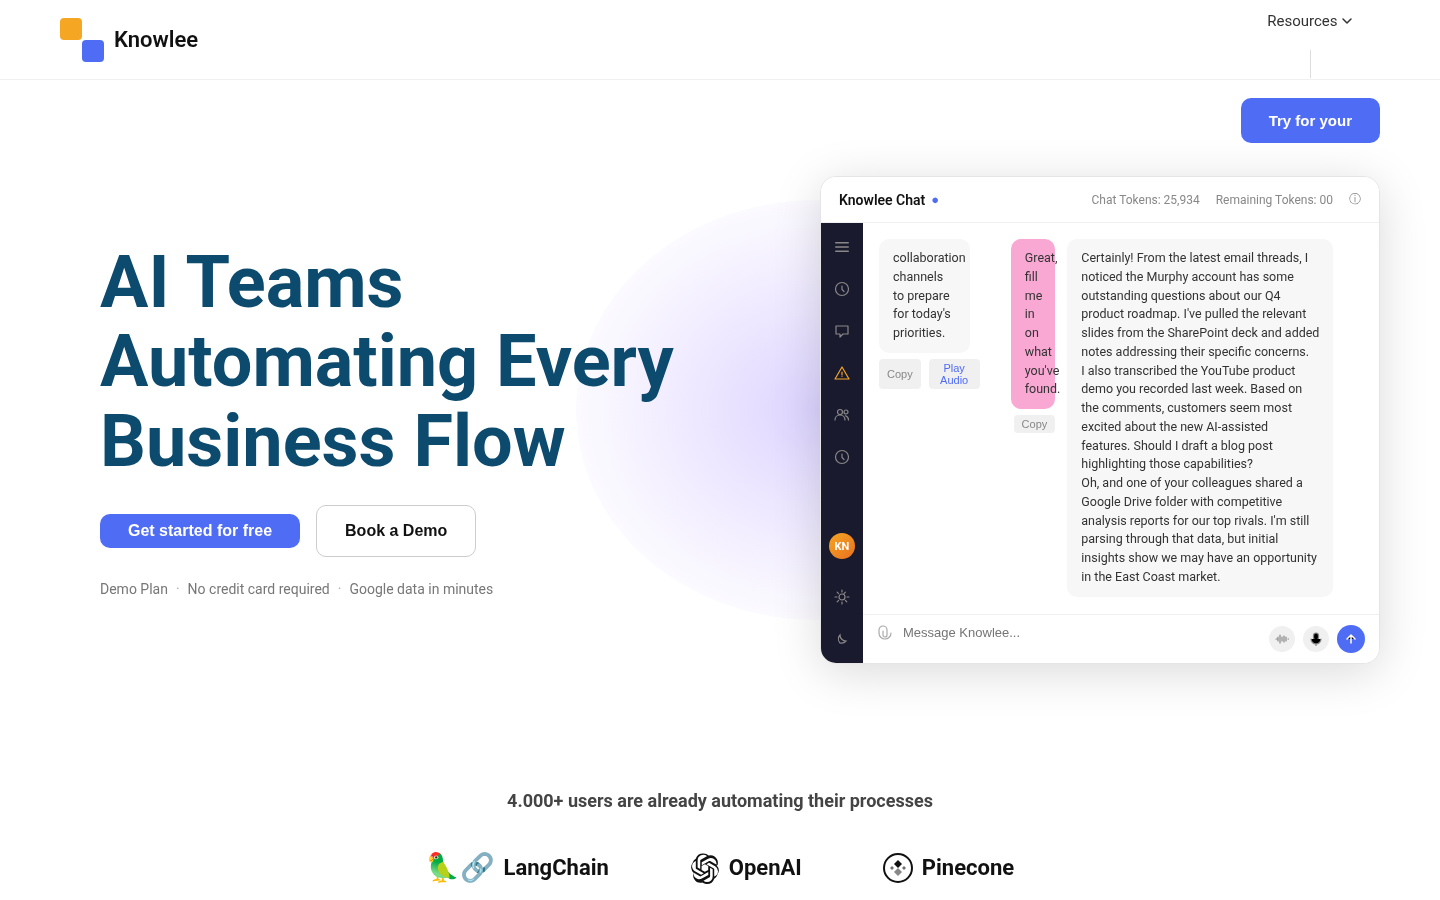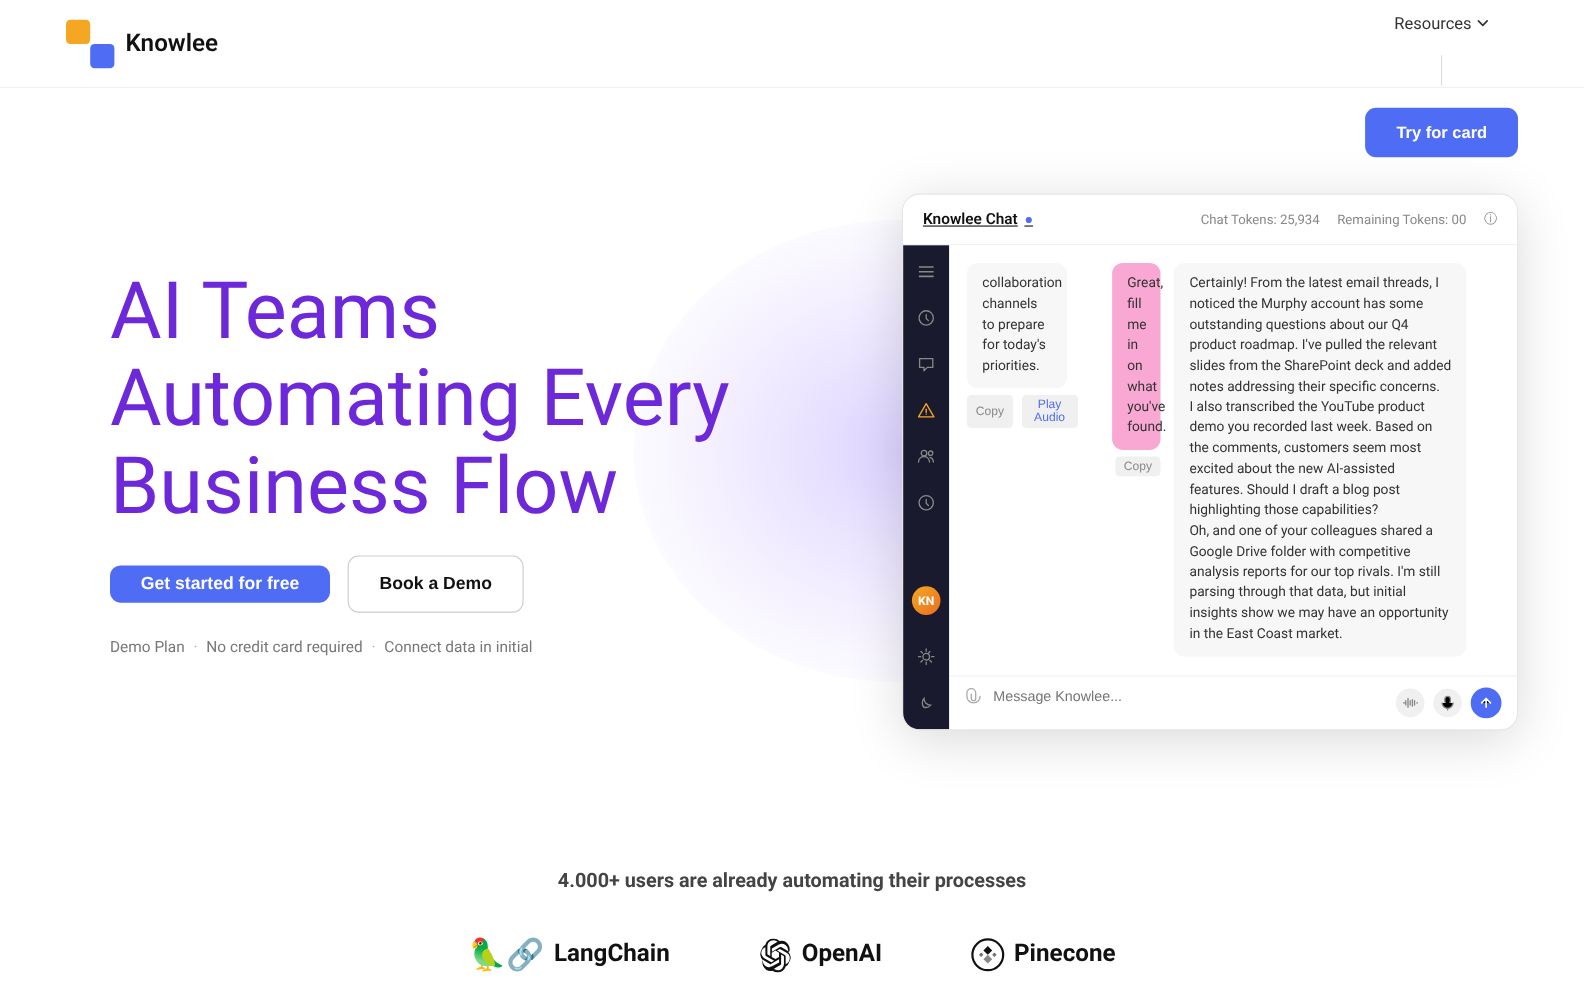--- a/index.html
+++ b/index.html
@@ -44,21 +44,21 @@
       position: absolute;
       top: 50%; left: 50%;
       transform: translate(-30%, -50%);
       width: 480px; height: 420px;
       background: radial-gradient(ellipse at center, rgba(180,160,255,0.45) 0%, rgba(200,180,255,0.2) 50%, transparent 80%);
       border-radius: 50%;
       pointer-events: none;
     }
     .hero-left { max-width: 580px; position: relative; z-index: 2; }
     .hero-title {
-      font-size: 72px; font-weight: 400; line-height: 1.1; color: #6d28d9; margin-bottom: 24px;
+      font-size: 72px; font-weight: 700; line-height: 1.1; color: #0c4a6e; margin-bottom: 24px;
     }
     .hero-subtitle { font-size: 18px; color: #555; margin-bottom: 40px; line-height: 1.5; }
     .hero-buttons { display: flex; align-items: center; gap: 16px; margin-bottom: 24px; }
     .btn-primary {
       background: #4F6CF5; color: #fff; border: none; border-radius: 10px;
       padding: 8px 28px; font-size: 16px; font-weight: 600; cursor: pointer;
     }
     .btn-secondary {
       background: transparent; color: #111; border: 1.5px solid #ccc; border-radius: 10px;
       padding: 16px 28px; font-size: 16px; font-weight: 600; cursor: pointer;
@@ -73,21 +73,21 @@
       background: #fff;
       border-radius: 16px;
       box-shadow: 0 8px 48px rgba(0,0,0,0.15);
       overflow: hidden;
       border: 1px solid #e5e5e5;
     }
     .chat-header {
       display: flex; align-items: center; justify-content: space-between;
       padding: 14px 18px; border-bottom: 1px solid #f0f0f0; background: #fff;
     }
-    .chat-header-title { font-size: 14px; font-weight: 600; color: #111; display: flex; align-items: flex-start; gap: 6px; text-decoration: underline; }
+    .chat-header-title { font-size: 14px; font-weight: 600; color: #111; display: flex; align-items: flex-start; gap: 6px; }
     .chat-header-info { display: flex; align-items: center; gap: 16px; font-size: 12px; color: #888; }
     .chat-body { display: flex; height: 440px; }
     .chat-sidebar {
       width: 42px; background: #1a1a2e; display: flex; flex-direction: column;
       align-items: center; padding: 12px 12px; gap: 18px;
     }
     .sidebar-icon {
       width: 24px; height: 24px; border-radius: 4px;
       display: flex; align-items: center; justify-content: center;
       font-size: 13px; cursor: pointer;
@@ -161,21 +161,21 @@
   <div class="nav-links">
     <a class="nav-link active" href="#">Home</a>
     <a class="nav-link" href="#">Use Cases</a>
     <div class="nav-link nav-link-resources">
       <span>Resources</span>
       <svg width="12" height="12" viewBox="0 0 12 12" fill="none">
         <path d="M2 4l4 4 4-4" stroke="#333" stroke-width="1.5" stroke-linecap="round" stroke-linejoin="round"></path>
       </svg>
     </div>
     <div class="nav-divider"></div>
-    <button class="btn-try-free">Try for card</button>
+    <button class="btn-try-free">Try for your</button>
   </div>
 </nav>
 
 <section class="hero">
   <div class="hero-bg-blob"></div>
 
   <div class="hero-left">
     <h1 class="hero-title">
       <span>AI Teams</span><br>
       <span>Automating Every</span><br>
@@ -183,21 +183,21 @@
     </h1>
     <div class="hero-buttons">
       <button class="btn-primary">Get started for free</button>
       <button class="btn-secondary">Book a Demo</button>
     </div>
     <div class="hero-meta">
       <span>Demo Plan</span>
       <span class="hero-meta-dot">·</span>
       <span>No credit card required</span>
       <span class="hero-meta-dot">·</span>
-      <span>Connect data in initial</span>
+      <span>Google data in minutes</span>
     </div>
   </div>
 
   <div class="hero-right">
     <div class="chat-window">
 
       <div class="chat-header">
         <div class="chat-header-title">
           <span>Knowlee Chat</span>
           <span style="color:#4F6CF5;font-size:13px;">●</span>

